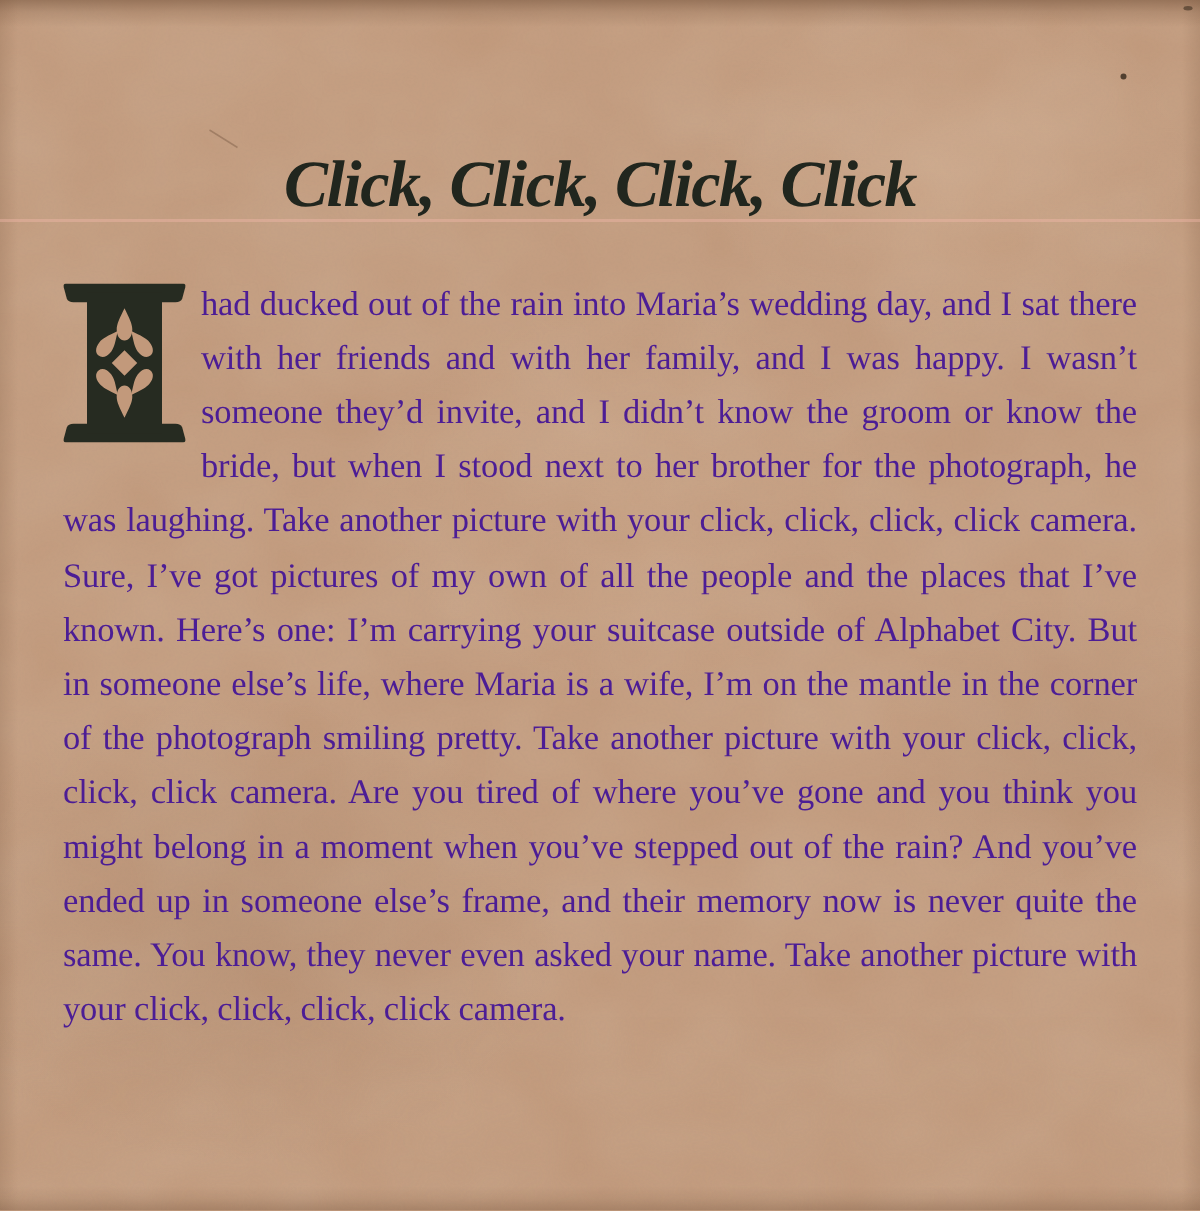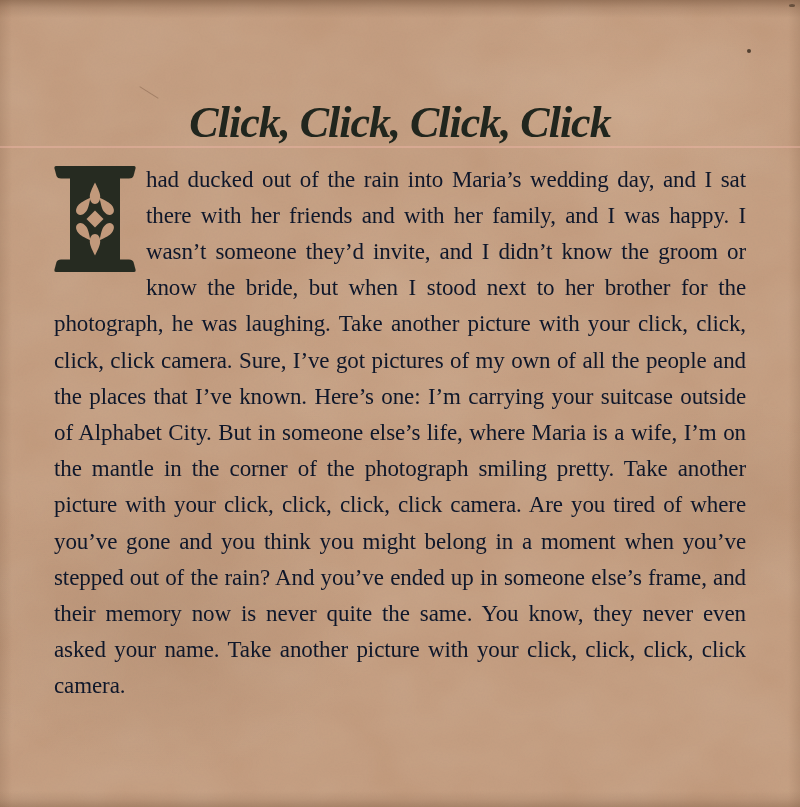--- a/index.html
+++ b/index.html
@@ -41,41 +41,41 @@
   .speck { position: absolute; border-radius: 50%; pointer-events: none; }
   .speck-a { left: 747px; top: 49px; width: 4px; height: 4px; background: rgba(52,40,28,0.8); }
   .speck-b { left: 789px; top: 4px; width: 6px; height: 3px; background: rgba(52,40,28,0.55); }
   .scratch {
     position: absolute; left: 138px; top: 92px; width: 22px; height: 1px;
     background: rgba(96,68,48,0.35); transform: rotate(32deg);
     pointer-events: none;
   }
   .content {
     position: absolute; inset: 0;
-    padding: 0 54px;
+    padding: 0 42px;
     box-sizing: border-box;
   }
   .page-title {
     margin: 98px 0 0 0;
     text-align: center;
     font-family: "Liberation Serif", "DejaVu Serif", serif;
     font-style: italic;
     font-weight: bold;
     font-size: 44px;
     line-height: 1.15;
     letter-spacing: -1px;
     color: #21261e;
   }
   .body-text {
-    margin: 13px 0 0 0;
+    margin: 36px 0 0 0;
     font-size: 23px;
     line-height: 36.2px;
     letter-spacing: -0.1px;
     text-align: justify;
-    color: #0f172a;
+    color: #4c1d95;
   }
   .dropcap {
     float: left;
     width: 82px; height: 106px;
     margin: 4px 10px 0 0;
   }
   .dropcap svg { display: block; width: 82px; height: 106px; }
   .sr {
     position: absolute; width: 1px; height: 1px;
     overflow: hidden; clip-path: inset(50%);

